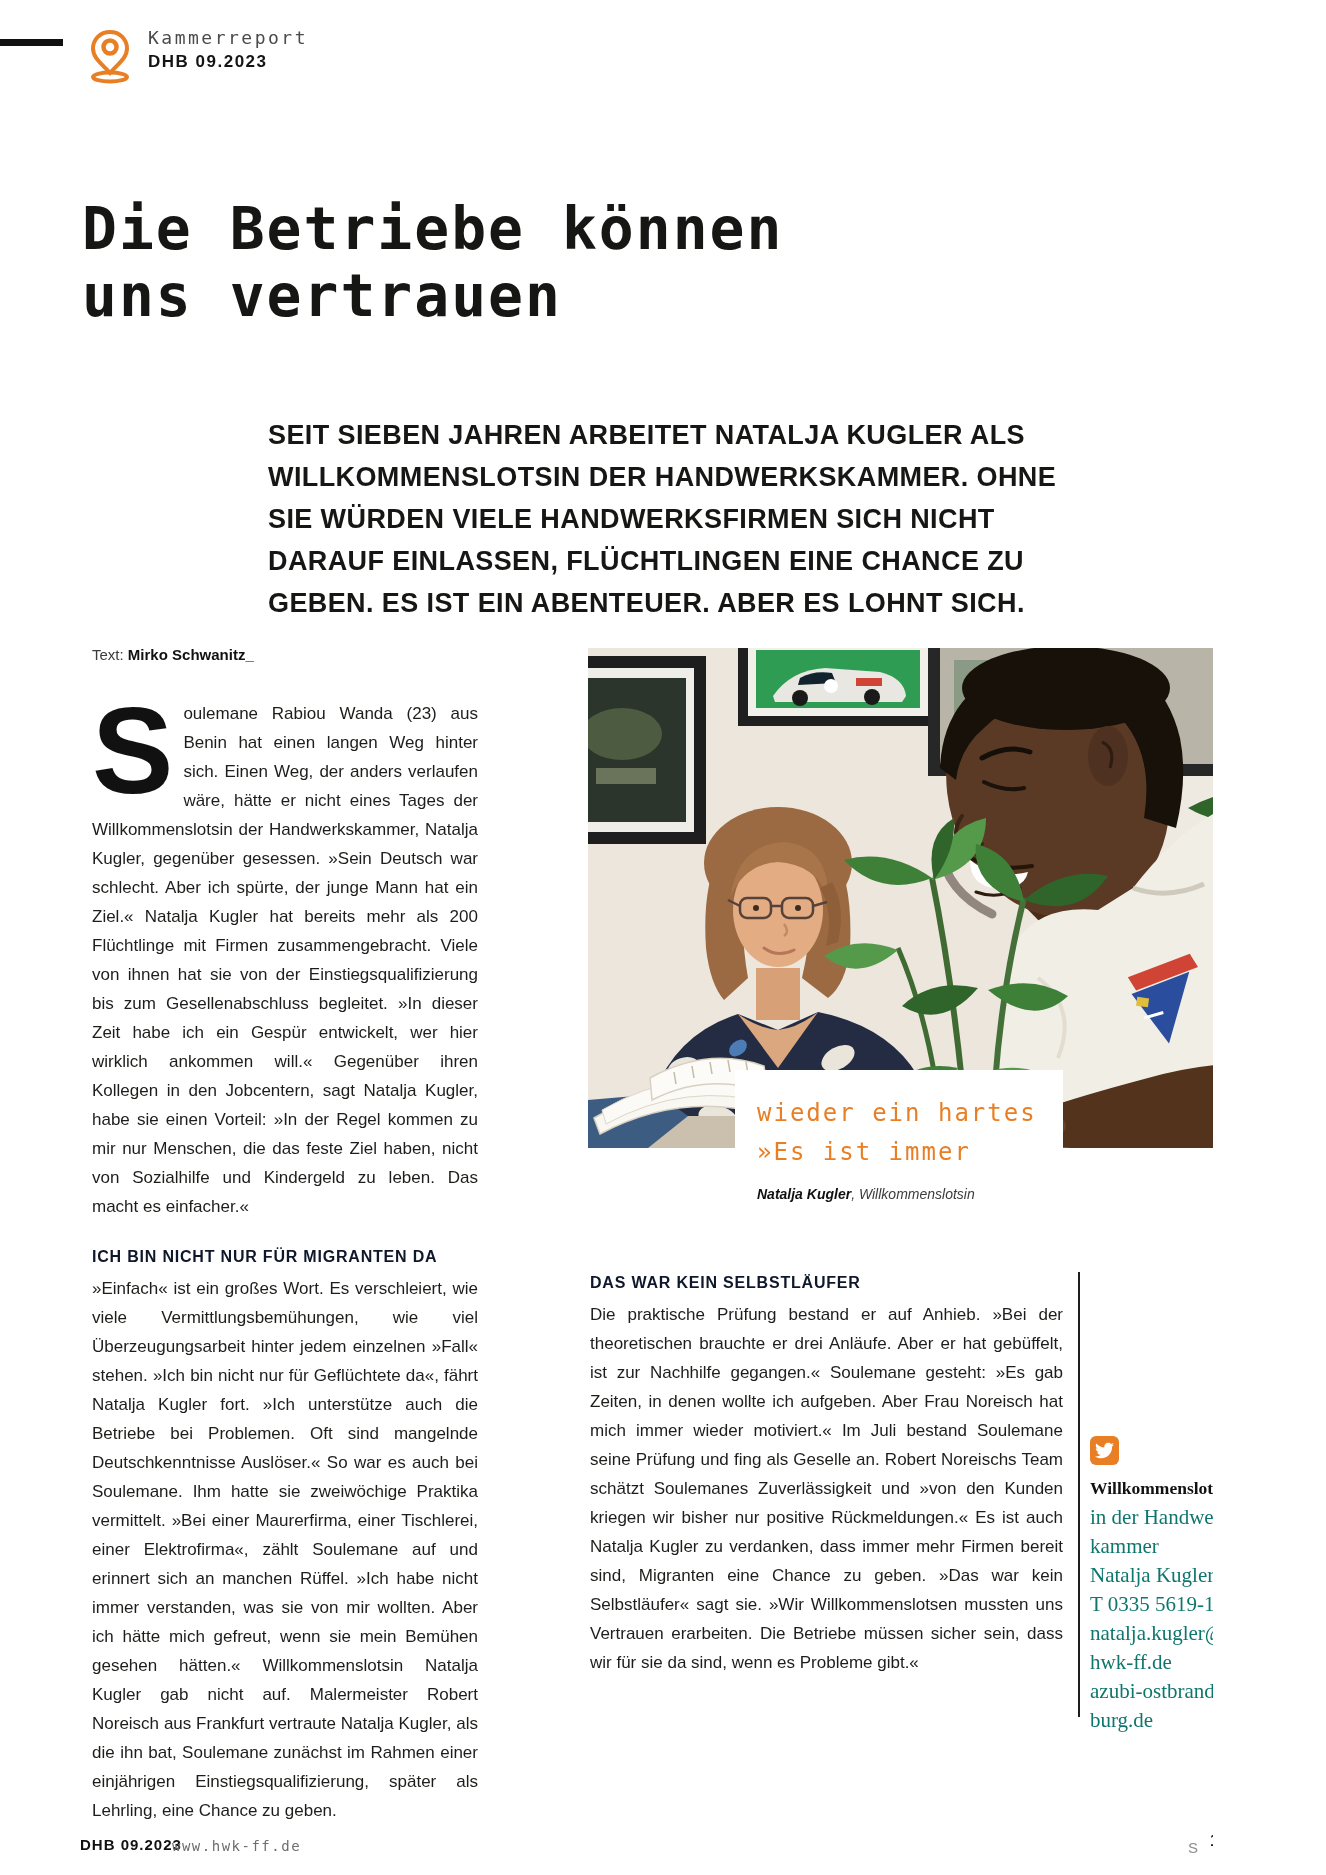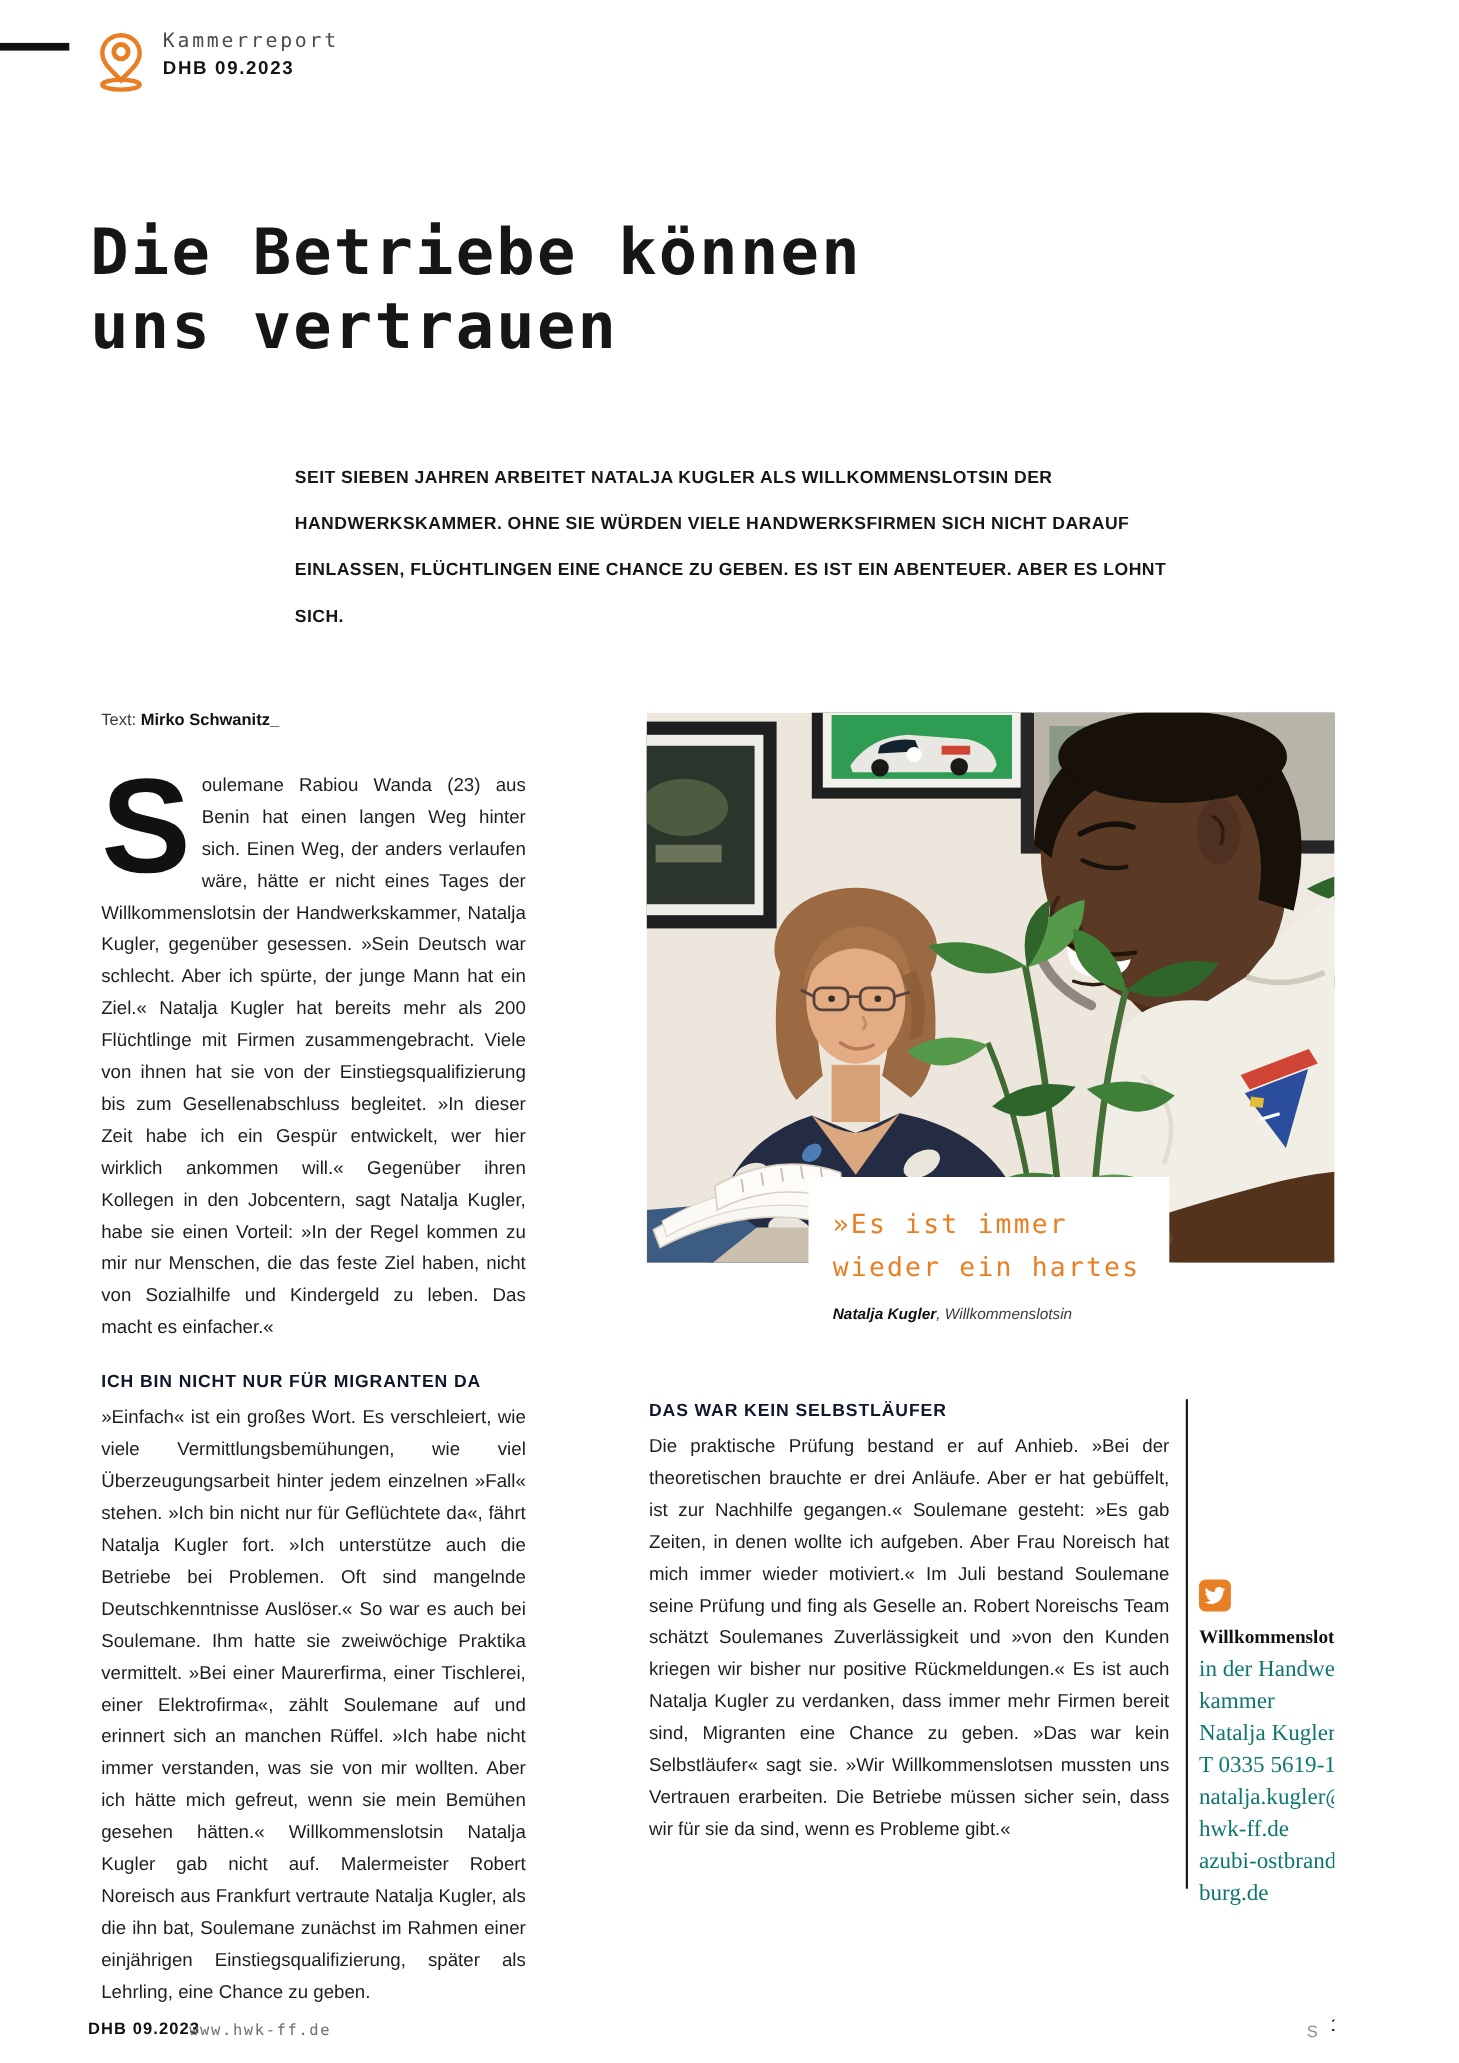--- a/index.html
+++ b/index.html
@@ -12,21 +12,21 @@
   .bar{background:#111;}
   .bar-top{left:0;top:39px;width:63px;height:7px;}
   .bar-bottom{left:1282px;top:1836px;width:44px;height:7px;}
   
   .pin-icon{left:86px;top:26px;width:48px;height:58px;}
   .kicker{left:148px;top:27px;font-family:"DejaVu Sans Mono",monospace;font-size:18px;letter-spacing:2.5px;color:#4b4b4b;}
   .issue{left:148px;top:52px;font-size:17px;font-weight:bold;letter-spacing:1.5px;color:#141414;}
   
   .title{left:82px;top:196px;font-family:"DejaVu Sans Mono",monospace;font-weight:bold;font-size:58px;line-height:67px;letter-spacing:2px;color:#161615;white-space:nowrap;}
   
-  .lead{left:268px;top:414px;width:800px;font-size:16px;font-weight:bold;line-height:42px;letter-spacing:0.4px;color:#161615;}
+  .lead{left:268px;top:414px;width:800px;font-size:27px;font-weight:bold;line-height:42px;letter-spacing:0.4px;color:#161615;}
   
   .byline{left:92px;top:646px;font-size:15px;color:#3c3c3b;}
   .byline .author{font-weight:bold;color:#111;}
   
   .col-left{left:92px;top:699px;width:386px;}
   .col-mid{left:590px;top:1272px;width:473px;}
   .body-text{font-size:17px;line-height:29px;text-align:justify;color:#1d1d1b;margin:0;hyphens:auto;}
   .dropcap{float:left;font-weight:bold;font-size:122px;line-height:95px;margin:5px 13px 0 0;letter-spacing:-3px;color:#111;}
   .subhead{font-size:16px;font-weight:bold;letter-spacing:0.8px;line-height:22px;margin:25px 0 6px 0;color:#0f172a;}
   .subhead.first{margin-top:0;}
@@ -240,22 +240,22 @@
       <path d="M400 342 q44 -16 80 6 q-34 32 -80 -6 z" fill="#3e8038"></path>
       <path d="M370 420 q-40 -8 -66 18 q36 22 66 -18 z" fill="#3e8038"></path>
       <path d="M398 424 q40 -12 70 10 q-32 26 -70 -10 z" fill="#55994a"></path>
       <path d="M346 232 q22 -30 20 -62 q-30 18 -20 62 z" fill="#2f652b"></path>
     </g>
   </svg>
 
   <div class="abs credit">Foto: © Mirko Schwanitz | hwk-ff.de</div>
 
   <div class="abs quote-box">
+    <div class="quote-line">wieder ein hartes</div>
     <div class="quote-line">»Es ist immer</div>
-    <div class="quote-line">wieder ein hartes</div>
     <div class="quote-caption">
       <span class="name">Natalja Kugler</span><span>, Willkommenslotsin</span>
     </div>
   </div>
 
   <div class="abs col-mid">
     <h3 class="subhead first">DAS WAR KEIN SELBSTLÄUFER</h3>
     <p class="body-text">Die praktische Prüfung bestand er auf Anhieb. »Bei der theoretischen brauchte er drei Anläufe. Aber er hat gebüffelt, ist zur Nachhilfe gegangen.« Soulemane gesteht: »Es gab Zeiten, in denen wollte ich aufgeben. Aber Frau Noreisch hat mich immer wieder motiviert.« Im Juli bestand Soulemane seine Prüfung und fing als Geselle an. Robert Noreischs Team schätzt Soulemanes Zuverlässigkeit und »von den Kunden kriegen wir bisher nur positive Rückmeldungen.« Es ist auch Natalja Kugler zu verdanken, dass immer mehr Firmen bereit sind, Migranten eine Chance zu geben. »Das war kein Selbstläufer« sagt sie. »Wir Willkommenslotsen mussten uns Vertrauen erarbeiten. Die Betriebe müssen sicher sein, dass wir für sie da sind, wenn es Probleme gibt.«</p>
   </div>
 

